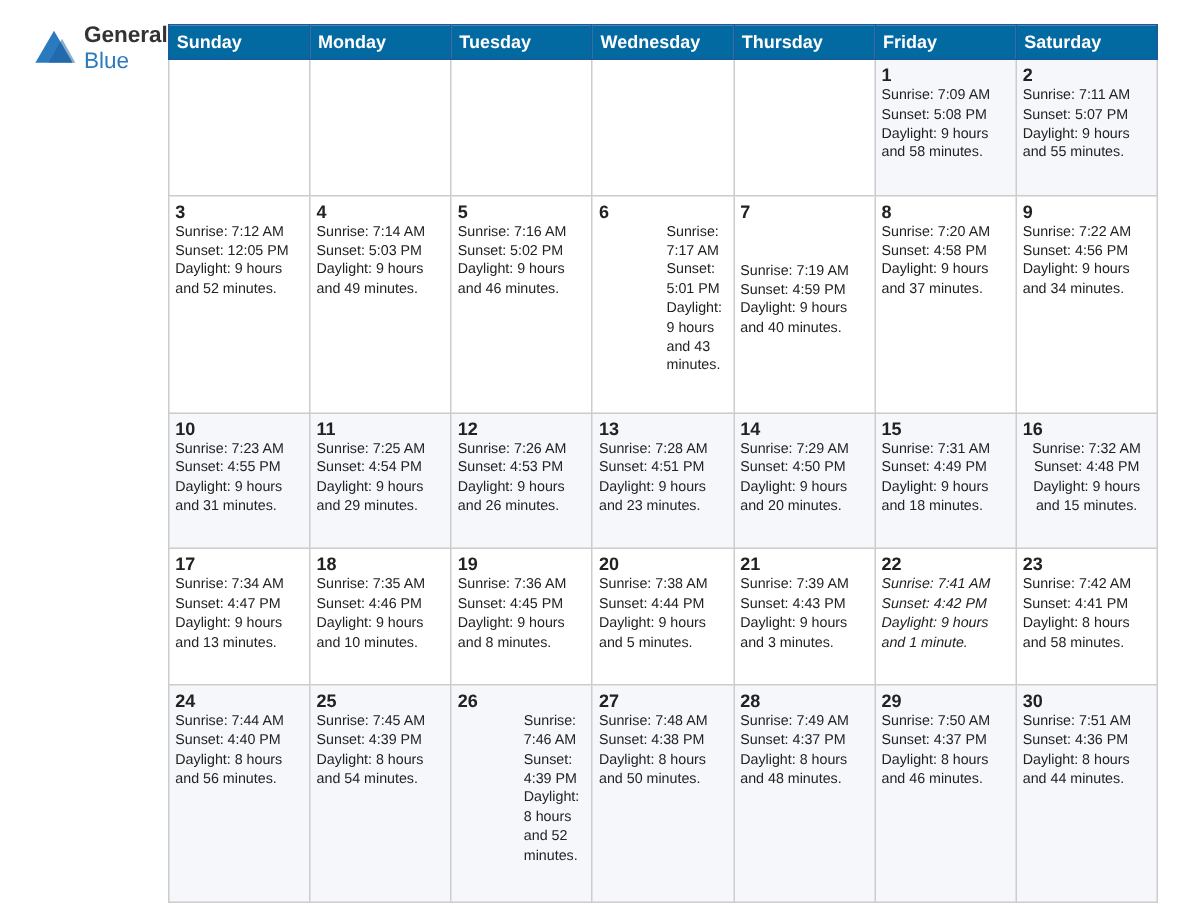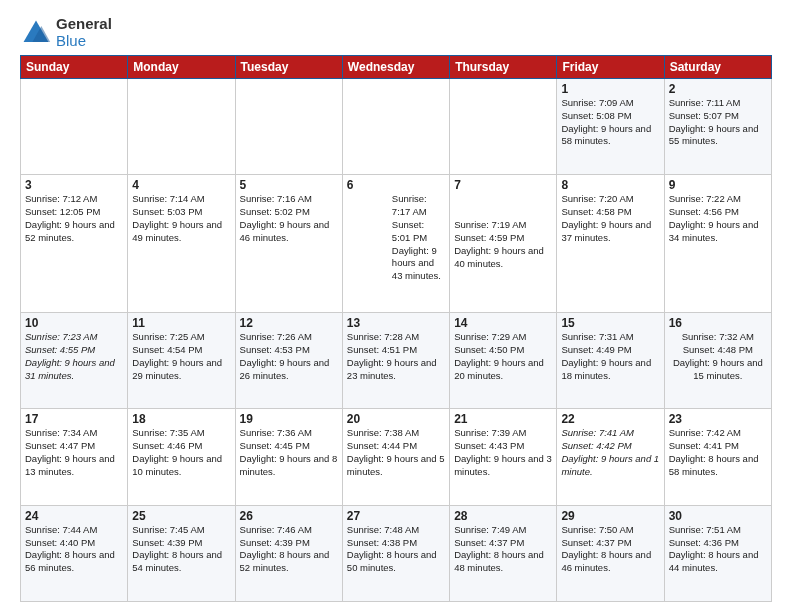--- a/index.html
+++ b/index.html
@@ -8,21 +8,21 @@
       background: #fff;
       width: 792px;
       height: 612px;
       overflow: hidden;
     }
     .page {
       width: 792px;
       height: 612px;
       padding: 16px 20px 10px 20px;
       display: flex;
-      flex-direction: column;
+      flex-direction: row;
     }
     .header {
       display: flex;
       align-items: flex-start;
       justify-content: space-between;
       margin-bottom: 6px;
     }
     .logo {
       display: flex;
       align-items: center;
@@ -60,21 +60,21 @@
       font-size: 14px;
       color: #555;
     }
     .calendar {
       flex: 1;
       border-collapse: collapse;
       width: 100%;
       table-layout: fixed;
     }
     .calendar thead tr th {
-      background: #b91c1c;
+      background: #0369a1;
       color: #fff;
       font-size: 12px;
       font-weight: bold;
       padding: 4px 5px;
       text-align: left;
       border: 1px solid #1a5a9a;
     }
     .calendar tbody tr td {
       border: 1px solid #ccc;
       vertical-align: top;
@@ -196,21 +196,21 @@
           <td>
             <span class="day-num">9</span>
             <div class="cell-info" style="white-space: pre-line;">Sunrise: 7:22 AM
 Sunset: 4:56 PM
 Daylight: 9 hours and 34 minutes.</div>
           </td>
         </tr>
         <tr>
           <td>
             <span class="day-num">10</span>
-            <div class="cell-info" style="white-space: pre-line; font-style: italic;">Sunrise: 7:23 AM
+            <div class="cell-info" style="white-space: pre-line;">Sunrise: 7:23 AM
 Sunset: 4:55 PM
 Daylight: 9 hours and 31 minutes.</div>
           </td>
           <td>
             <span class="day-num">11</span>
             <div class="cell-info" style="white-space: pre-line;">Sunrise: 7:25 AM
 Sunset: 4:54 PM
 Daylight: 9 hours and 29 minutes.</div>
           </td>
           <td>
@@ -296,21 +296,21 @@
 Daylight: 8 hours and 56 minutes.</div>
           </td>
           <td>
             <span class="day-num">25</span>
             <div class="cell-info" style="white-space: pre-line;">Sunrise: 7:45 AM
 Sunset: 4:39 PM
 Daylight: 8 hours and 54 minutes.</div>
           </td>
           <td>
             <span class="day-num">26</span>
-            <div class="cell-info" style="white-space: pre-line;">Sunrise: 7:46 AM
+            <div class="cell-info" style="white-space: pre-line; margin-left: 44px;">Sunrise: 7:46 AM
 Sunset: 4:39 PM
 Daylight: 8 hours and 52 minutes.</div>
           </td>
           <td>
             <span class="day-num">27</span>
             <div class="cell-info" style="white-space: pre-line;">Sunrise: 7:48 AM
 Sunset: 4:38 PM
 Daylight: 8 hours and 50 minutes.</div>
           </td>
           <td>

